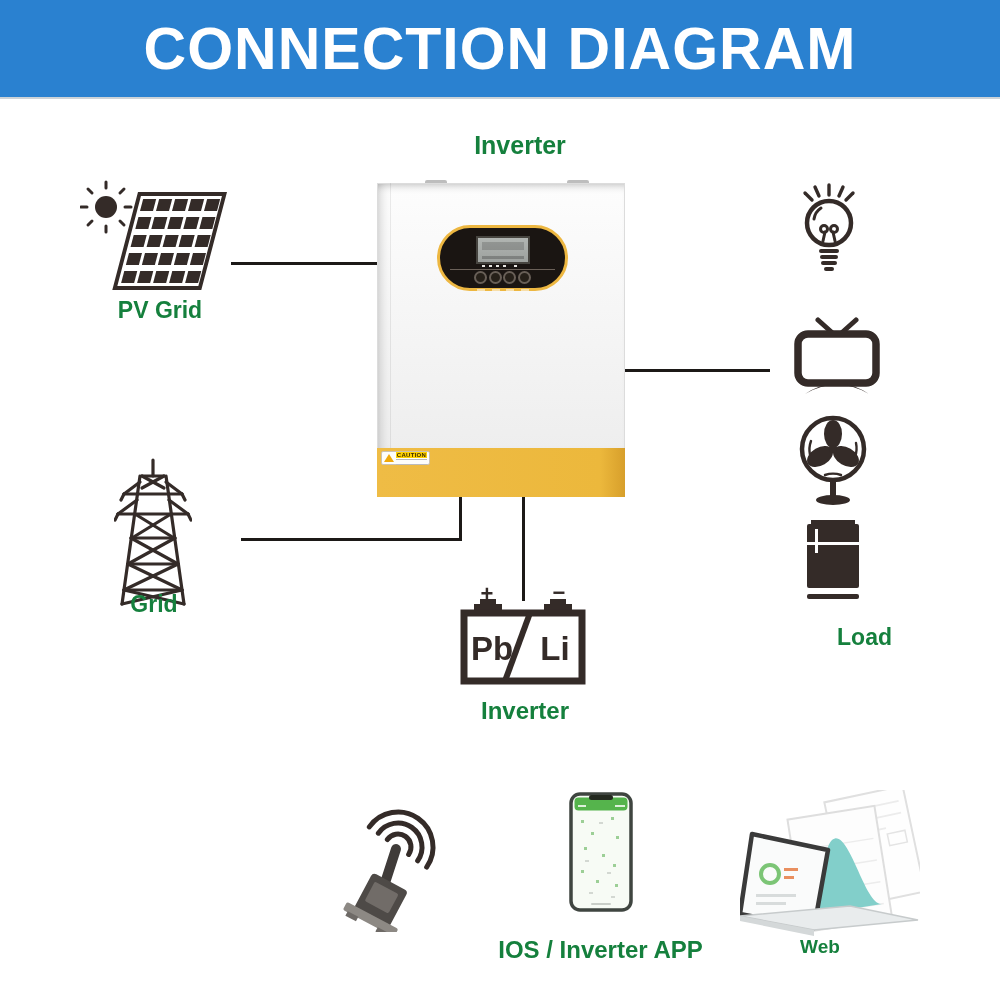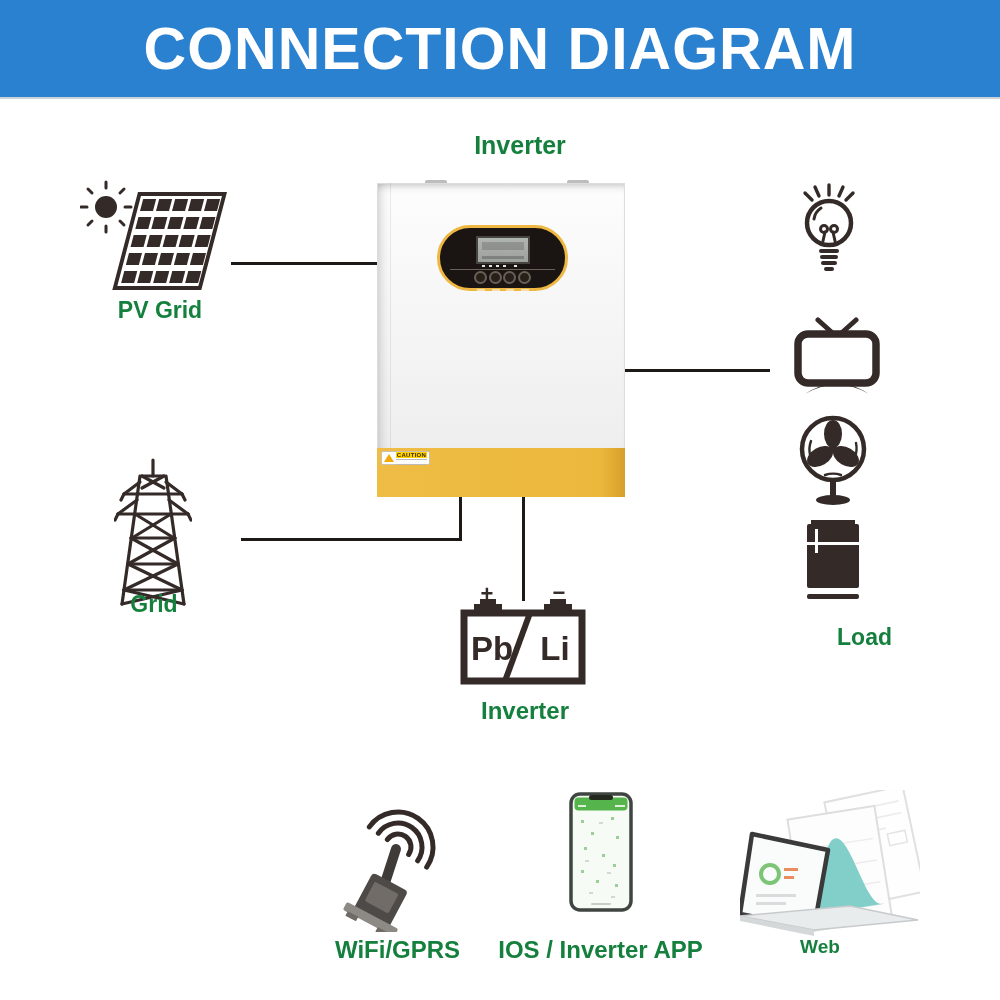--- a/index.html
+++ b/index.html
@@ -265,21 +265,20 @@
     </g>
     <line x1="59" y1="53" x2="47" y2="90" stroke="#3f3b39" stroke-width="10" stroke-linecap="round"></line>
     <g transform="rotate(28 46 100)">
       <rect x="26" y="84" width="40" height="42" rx="4" fill="#4e4a47"></rect>
       <rect x="32" y="91" width="27" height="22" rx="2" fill="#716c68"></rect>
       <rect x="17" y="122" width="58" height="9" rx="2" fill="#8d8984"></rect>
       <rect x="22" y="130" width="12" height="5" fill="#6e6a66"></rect>
       <rect x="56" y="130" width="12" height="5" fill="#6e6a66"></rect>
     </g>
   </svg>
-  <div class="abs lbl lbl-23" style="left:310px;top:936px;width:175px;font-size:24px;">WiFi/GPRS</div>
 
   <svg class="abs" style="left:569px;top:792px;" width="64" height="120" viewBox="0 0 64 120">
     <rect x="2" y="2" width="60" height="116" rx="9" fill="#f7fbf5" stroke="#3f4540" stroke-width="3.5"></rect>
     <rect x="5.5" y="5.5" width="53" height="13" rx="4" fill="#55b44c"></rect>
     <rect x="20" y="3" width="24" height="5" rx="2.5" fill="#23291f"></rect>
     <g fill="#ffffff" opacity="0.8">
       <rect x="9" y="13" width="8" height="2"></rect>
         <rect x="46" y="13" width="10" height="2"></rect>
     </g>
     <g fill="#9ccf96">

